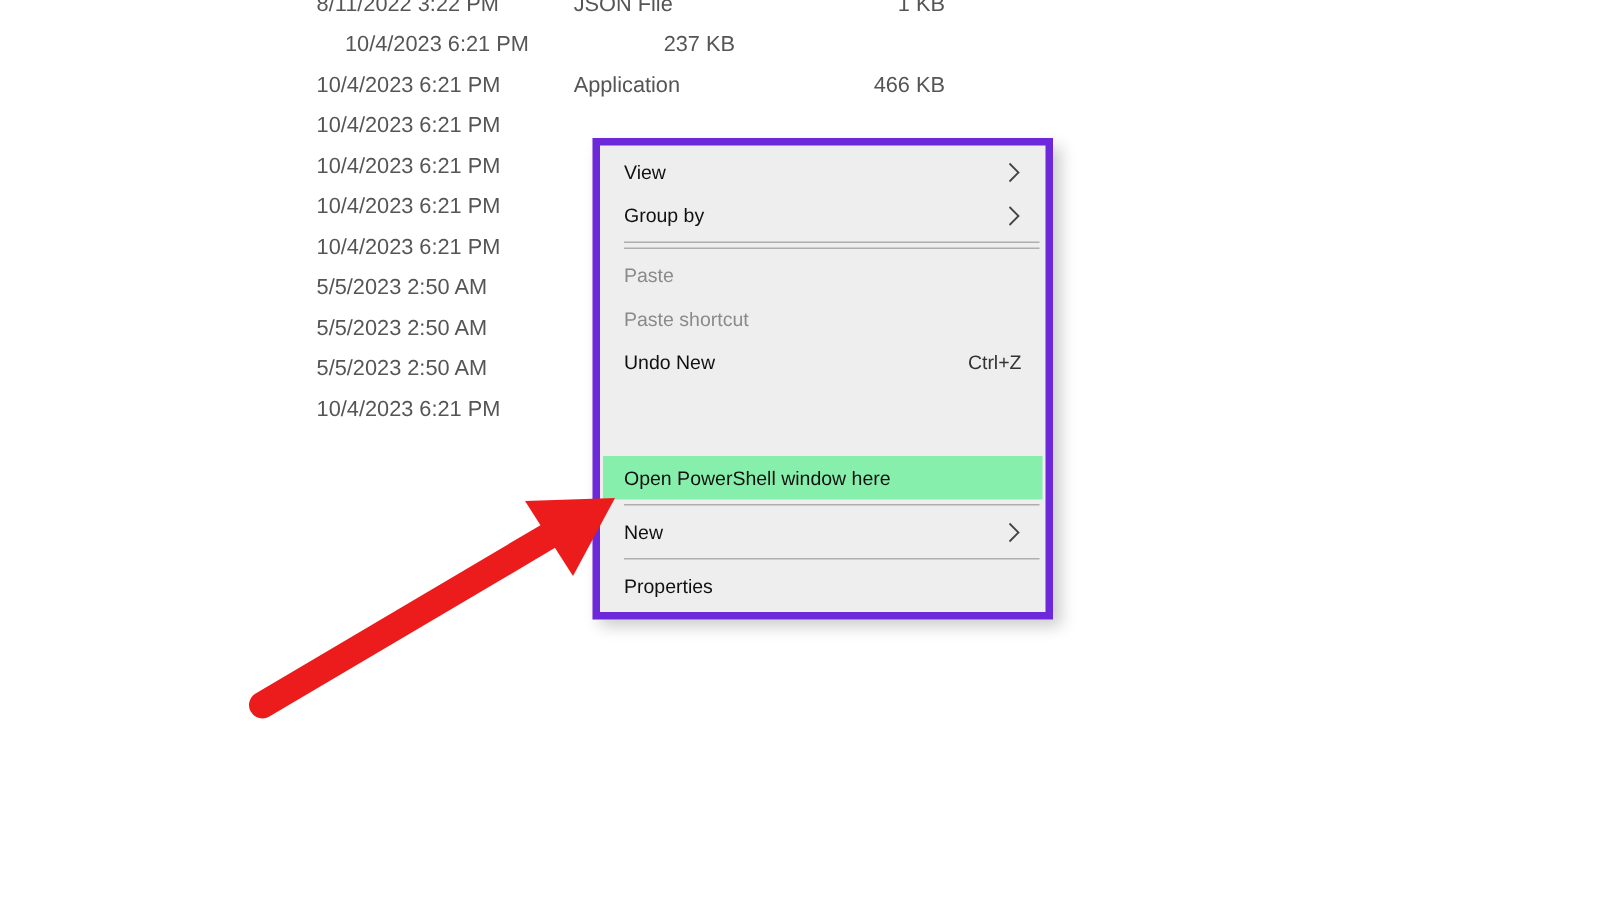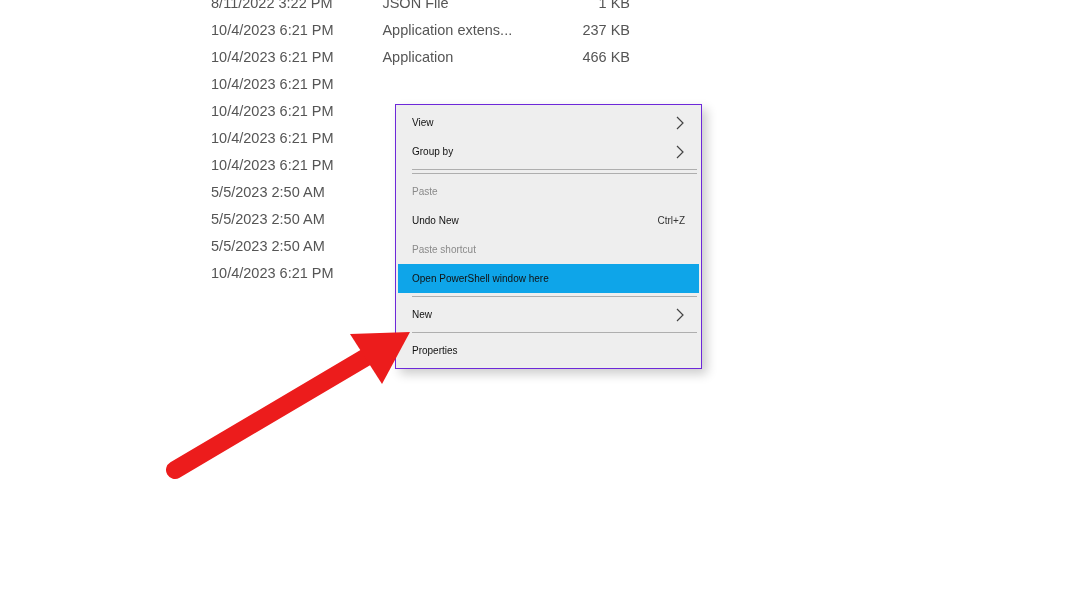--- a/index.html
+++ b/index.html
@@ -32,46 +32,46 @@
   }
   .file-row .name { width: 400px; padding-left: 4px; white-space: nowrap; overflow: hidden; }
   .file-row .date { width: 180px; }
   .file-row .type { width: 180px; white-space: nowrap; overflow: hidden; text-overflow: ellipsis; }
   .file-row .size { width: 80px; text-align: right; }
 
   
   .context-menu {
     position: absolute;
     left: 395px;
-    top: 104px;
+    top: 92px;
     width: 307px;
     background: #eeeeee;
-    border: 1px solid #6d28d9;
+    border: 5px solid #6d28d9;
     box-shadow: 5px 5px 10px rgba(0,0,0,0.2);
     padding: 3px 2px;
-    font-size: 10px;
+    font-size: 13px;
     color: #111;
   }
   .menu-item {
     display: flex;
     align-items: center;
     justify-content: space-between;
     padding: 4px 14px 4px 14px;
     height: 29px;
     cursor: default;
   }
   .menu-item .label { flex: 1; }
   .menu-item .shortcut { color: #333; margin-left: 8px; }
   .menu-item .chevron {
     margin-left: 8px;
     display: inline-flex;
     align-items: center;
   }
   .menu-item.disabled { color: #8a8a8a; }
-  .menu-item.hovered { background: #0ea5e9; }
+  .menu-item.hovered { background: #86efac; margin-top: 48px; }
   .menu-sep {
     height: 1px;
     background: #aeaeae;
     margin: 3px 2px 3px 14px;
   }
 
   
   .red-arrow {
     position: absolute;
     left: 150px;
@@ -85,21 +85,20 @@
 <div class="file-list">
   <div class="file-row">
     <span class="name"></span>
     <span class="date">8/11/2022 3:22 PM</span>
     <span class="type">JSON File</span>
     <span class="size">1 KB</span>
   </div>
   <div class="file-row">
     <span class="name">ead-1.dll</span>
     <span class="date">10/4/2023 6:21 PM</span>
-    <span class="type">Application extens...</span>
     <span class="size">237 KB</span>
   </div>
   <div class="file-row">
     <span class="name">.exe</span>
     <span class="date">10/4/2023 6:21 PM</span>
     <span class="type">Application</span>
     <span class="size">466 KB</span>
   </div>
   <div class="file-row">
     <span class="name">_casefold.exe</span>
@@ -170,26 +169,26 @@
   </div>
 
   <div class="menu-sep"></div>
 
 
   <div class="menu-sep"></div>
 
   <div class="menu-item disabled">
     <span class="label">Paste</span>
   </div>
+  <div class="menu-item disabled">
+    <span class="label">Paste shortcut</span>
+  </div>
   <div class="menu-item">
     <span class="label">Undo New</span>
     <span class="shortcut">Ctrl+Z</span>
-  </div>
-  <div class="menu-item disabled">
-    <span class="label">Paste shortcut</span>
   </div>
   <div class="menu-item hovered">
     <span class="label">Open PowerShell window here</span>
   </div>
 
   <div class="menu-sep"></div>
 
   <div class="menu-item">
     <span class="label">New</span>
     <span class="chevron">

